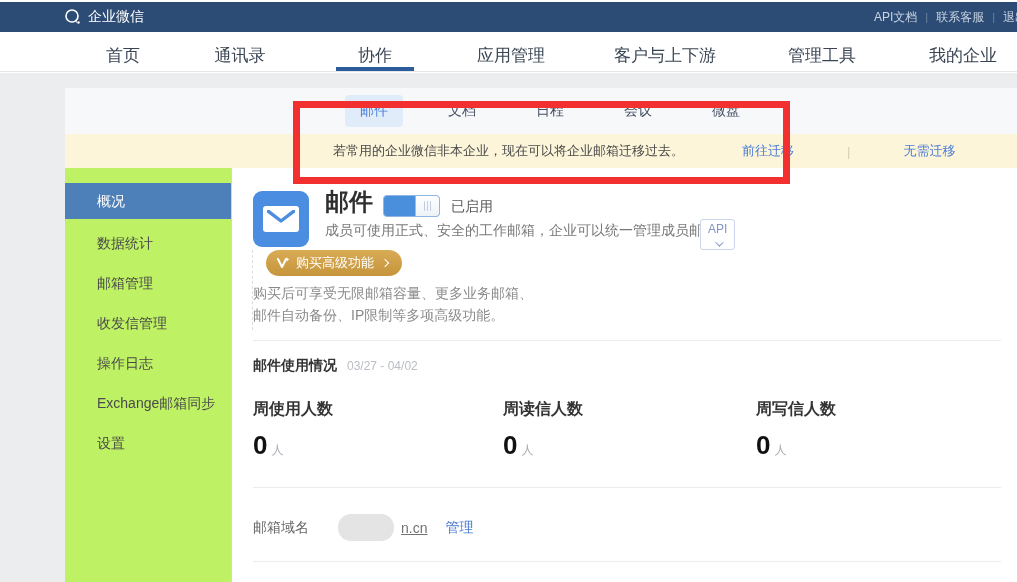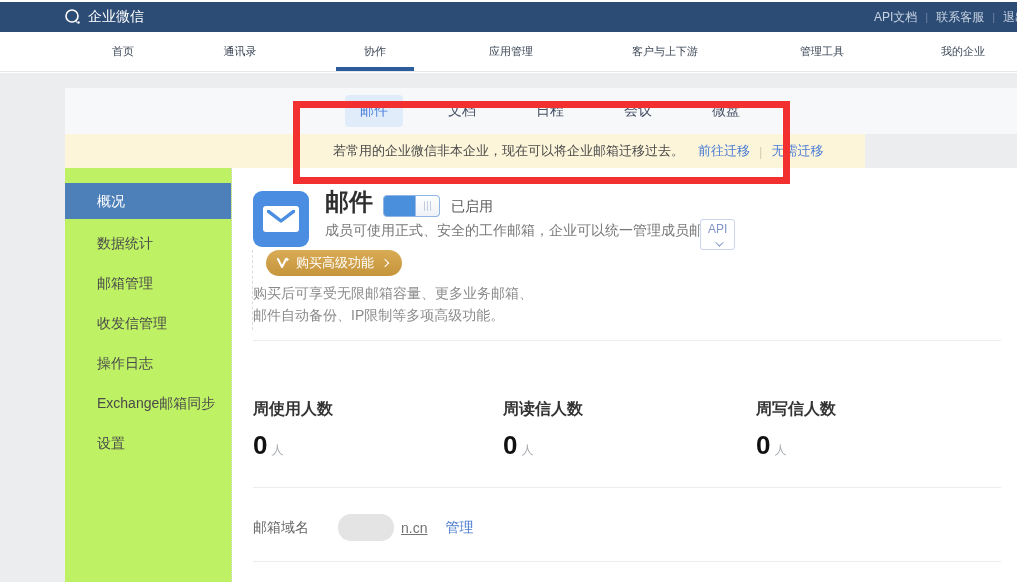--- a/index.html
+++ b/index.html
@@ -10,34 +10,34 @@
   
   .topbar { position:absolute; left:0; top:2px; width:1017px; height:30px; background:#2d4c75; display:flex; align-items:center; }
   .brand { display:flex; align-items:center; gap:6px; margin-left:64px; color:#fff; font-size:14px; cursor:pointer; }
   .brand svg { display:block; }
   .top-links { position:absolute; right:-12px; top:0; height:30px; display:flex; align-items:center; font-size:12px; color:#c9d4e3; white-space:nowrap; }
   .top-links .tlink { cursor:pointer; padding:0 2px; }
   .top-links .tsep { color:#6b83a5; margin:0 6px; font-size:11px; }
 
   
   .nav { position:absolute; left:0; top:32px; width:1017px; height:40px; background:#fff; border-bottom:1px solid #e4e6e9; }
-  .nav-item { position:absolute; top:12px; transform:translateX(-50%); font-size:11px; color:#3a4554; cursor:pointer; white-space:nowrap; }
+  .nav-item { position:absolute; top:12px; transform:translateX(-50%); font-size:17px; color:#3a4554; cursor:pointer; white-space:nowrap; }
   .nav-underline { position:absolute; top:35px; width:78px; height:4px; background:#2c5c9c; transform:translateX(-50%); }
 
   
   .page-bg { position:absolute; left:0; top:73px; width:1017px; height:509px; background:#ecedef; }
 
   
   .panel-strip { position:absolute; left:65px; top:88px; width:952px; height:46px; background:#f7f8fa; }
   .tabs { position:absolute; left:0; top:0; width:100%; height:46px; display:flex; align-items:center; justify-content:center; gap:30px; padding-left:18px; }
   .tab { font-size:14px; color:#454f63; padding:7px 15px; border-radius:4px; cursor:pointer; white-space:nowrap; }
   .tab.active { background:#e1ecfa; color:#4a7fd9; }
 
   
-  .notice { position:absolute; left:65px; top:134px; width:800px; height:34px; background:#fcf5da; display:flex; align-items:center; font-size:13px; color:#4a4a4a; padding-left:268px; white-space:nowrap; }
+  .notice { position:absolute; left:65px; top:134px; width:952px; height:34px; background:#fcf5da; display:flex; align-items:center; font-size:13px; color:#4a4a4a; padding-left:268px; white-space:nowrap;gap:44px; }
   .notice .nlink { color:#4a7cd6; cursor:pointer; }
   .notice .nlink.first { margin-left:14px; }
   .notice .nsep { color:#d6cfae; margin:0 9px; }
 
   
   .sidebar { position:absolute; left:65px; top:168px; width:167px; height:414px; background:#bef264; border-right:1px dotted #d8d8d8; padding-top:15px; }
   .side-item { height:40px; line-height:40px; padding-left:32px; font-size:14px; color:#4a4a4a; cursor:pointer; white-space:nowrap; }
   .side-item.active { background:#4d7fb8; color:#fff; height:36px; line-height:36px; margin-bottom:4px; }
 
   
@@ -189,20 +189,24 @@
       <span class="arrow"></span>
     </div>
 
     <div class="benefits">
       <div>购买后可享受无限邮箱容量、更多业务邮箱、</div>
       <div>邮件自动备份、IP限制等多项高级功能。</div>
     </div>
 
     <div class="divider" style="top:172px"></div>
 
+    <div class="usage-head">
+      <span class="usage-title">邮件使用情况</span>
+      <span class="usage-date">03/27 - 04/02</span>
+    </div>
 
     <div class="stat" style="left:21px">
       <div class="slabel">周使用人数</div>
       <div class="svalue"><span>0</span><span class="sunit">人</span></div>
     </div>
     <div class="stat" style="left:271px">
       <div class="slabel">周读信人数</div>
       <div class="svalue"><span>0</span><span class="sunit">人</span></div>
     </div>
     <div class="stat" style="left:524px">

